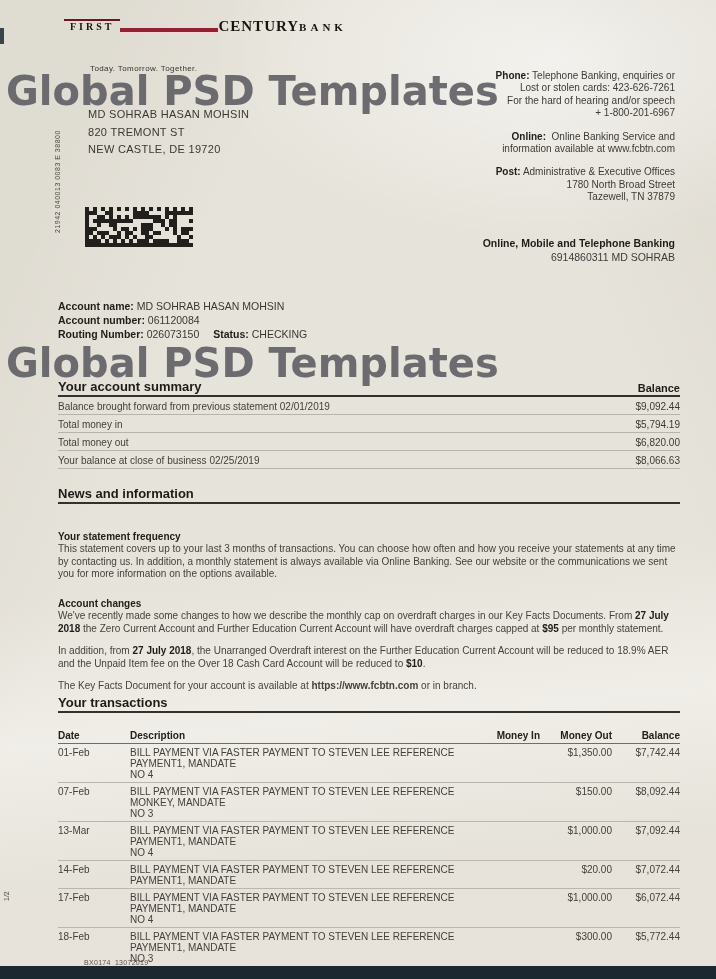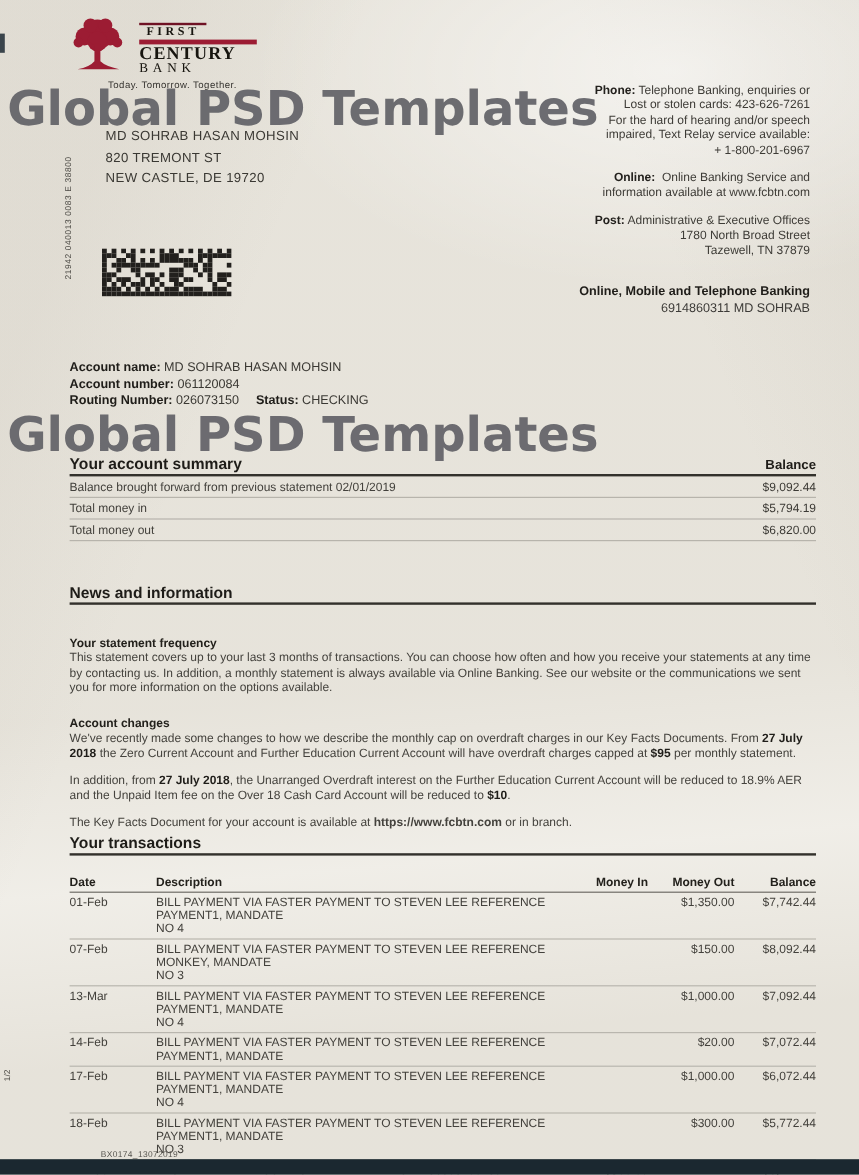--- a/index.html
+++ b/index.html
@@ -14,25 +14,25 @@
       #ebe8e0;}
   .abs{position:absolute}
 
   
   .wm{position:absolute;left:6px;z-index:60;font-family:"DejaVu Sans",sans-serif;font-weight:700;
       font-size:40px;white-space:nowrap;color:rgba(98,98,103,.93);letter-spacing:0}
 
   
   .logo{left:56px;top:13px;width:190px}
   .logo-row{display:flex;align-items:flex-start}
-  .logo-text{margin-left:8px;display:flex;flex-direction:column;align-items:flex-start;font-family:"Liberation Serif",serif;color:#17150f;margin-top:6px}
+  .logo-text{margin-left:8px;display:flex;flex-direction:row;align-items:flex-end;font-family:"Liberation Serif",serif;color:#17150f;margin-top:6px}
   .logo-first{font-weight:700;font-size:10px;letter-spacing:3px;border-top:2px solid #6f1224;padding:0 6px 1px}
   .logo-redbar{width:98px;height:4px;background:#9c1c33;margin:0 0 1px}
   .logo-century{font-weight:700;font-size:15px;letter-spacing:1px;line-height:14px}
-  .logo-bank{font-weight:400;font-size:11px;letter-spacing:4px;line-height:11px}
+  .logo-bank{font-weight:700;font-size:11px;letter-spacing:4px;line-height:11px}
   .logo-tagline{font-size:8px;color:#35332f;margin:3px 0 0 34px;letter-spacing:.4px}
 
   
   .vtext{position:absolute;transform-origin:0 0;transform:rotate(-90deg);white-space:nowrap;color:#4a4843}
   .edge-code{left:54px;top:233px;font-size:7px;letter-spacing:.5px}
   .page-ind{left:3px;top:901px;font-size:7px}
 
   
   .recipient{left:88px;top:106px;font-size:11px;line-height:17.5px;color:#3a3833;letter-spacing:.3px}
 
@@ -123,21 +123,20 @@
   <div class="abs recipient">
     <div>MD SOHRAB HASAN MOHSIN</div>
     <div>820 TREMONT ST</div>
     <div>NEW CASTLE, DE 19720</div>
   </div>
 
   <div class="abs contact">
     <div class="c-line"><b>Phone:</b> <span>Telephone Banking, enquiries or</span></div>
     <div class="c-line">Lost or stolen cards: 423-626-7261</div>
     <div class="c-line">For the hard of hearing and/or speech</div>
-    <div class="c-line">impaired, Text Relay service available:</div>
     <div class="c-line">+ 1-800-201-6967</div>
     <div class="c-gap"></div>
     <div class="c-line"><b>Online:</b>&nbsp; <span>Online Banking Service and</span></div>
     <div class="c-line">information available at www.fcbtn.com</div>
     <div class="c-gap"></div>
     <div class="c-line"><b>Post:</b> <span>Administrative &amp; Executive Offices</span></div>
     <div class="c-line">1780 North Broad Street</div>
     <div class="c-line">Tazewell, TN 37879</div>
   </div>
 
@@ -325,20 +324,24 @@
           <div class="sum-value">$9,092.44</div>
         </div>
         <div class="sum-row">
           <div class="sum-label">Total money in</div>
           <div class="sum-value">$5,794.19</div>
         </div>
         <div class="sum-row">
           <div class="sum-label">Total money out</div>
           <div class="sum-value">$6,820.00</div>
         </div>
+        <div class="sum-row">
+          <div class="sum-label">Your balance at close of business 02/25/2019</div>
+          <div class="sum-value">$8,066.63</div>
+        </div>
       </div>
   </div>
 
   <div class="abs section" style="top:486px">
     <div class="sec-head">
       <div class="sec-title">News and information</div>
     </div>
   </div>
 
   <div class="abs section" style="top:531px">

